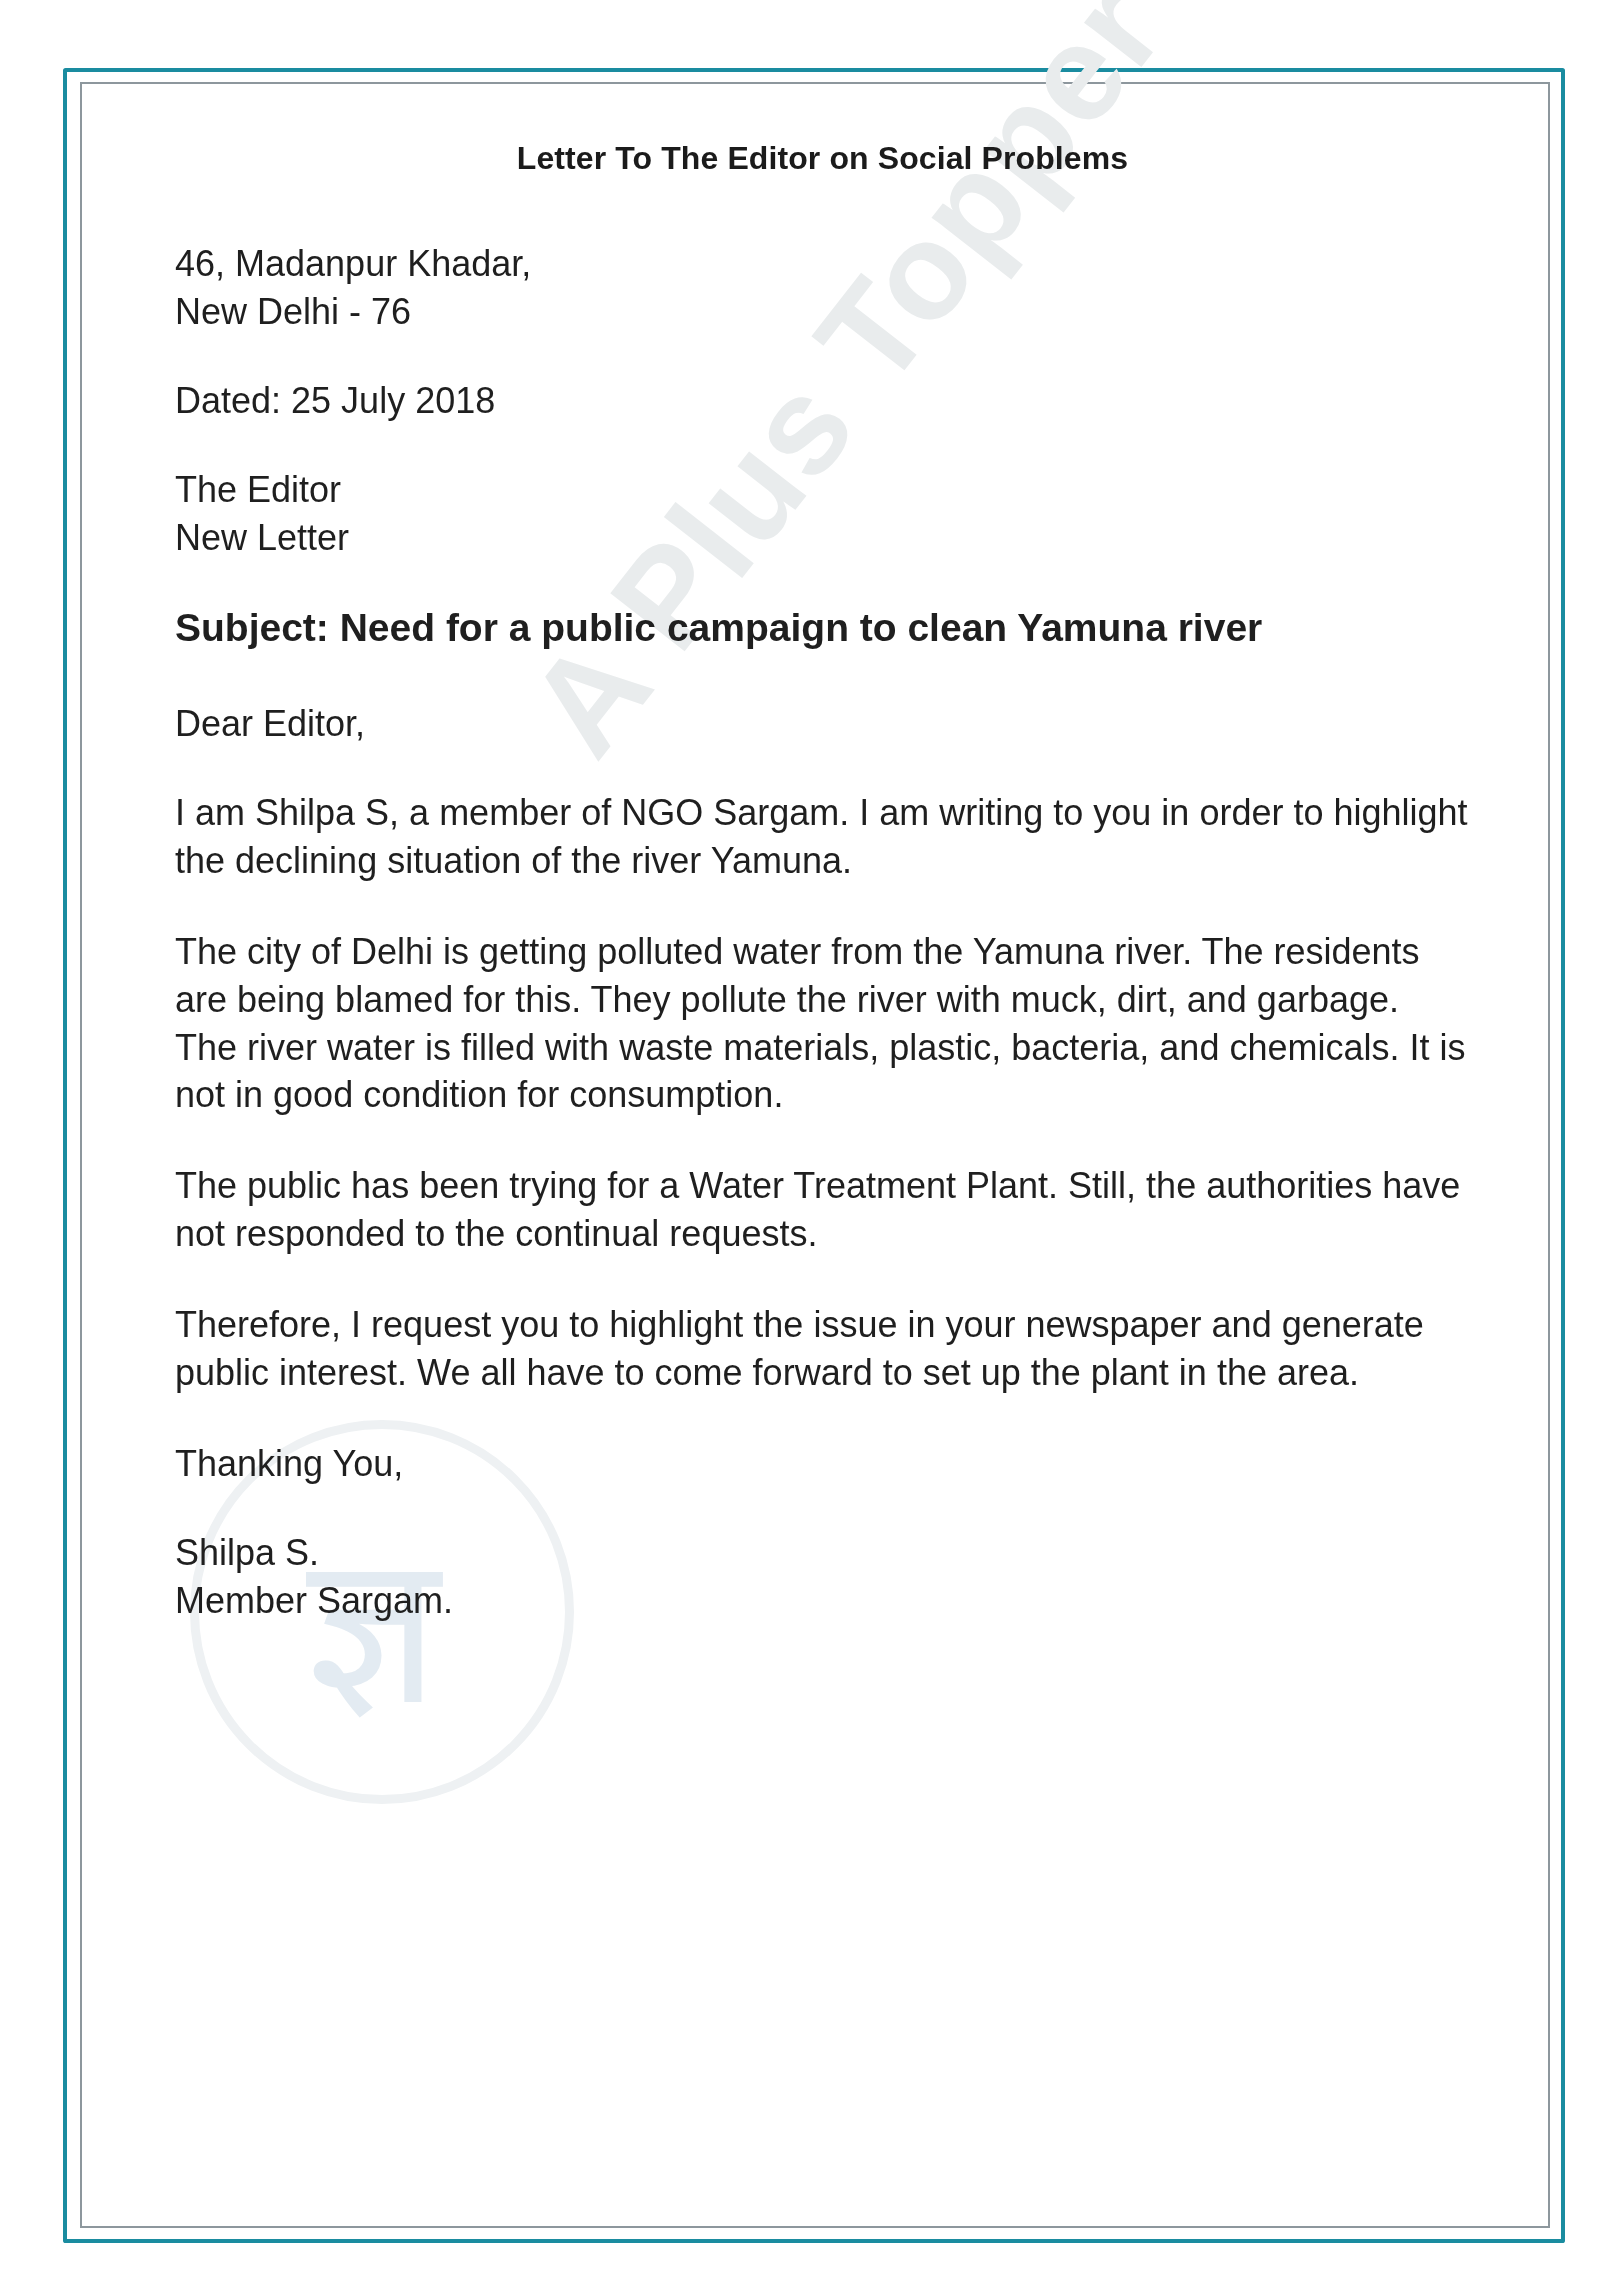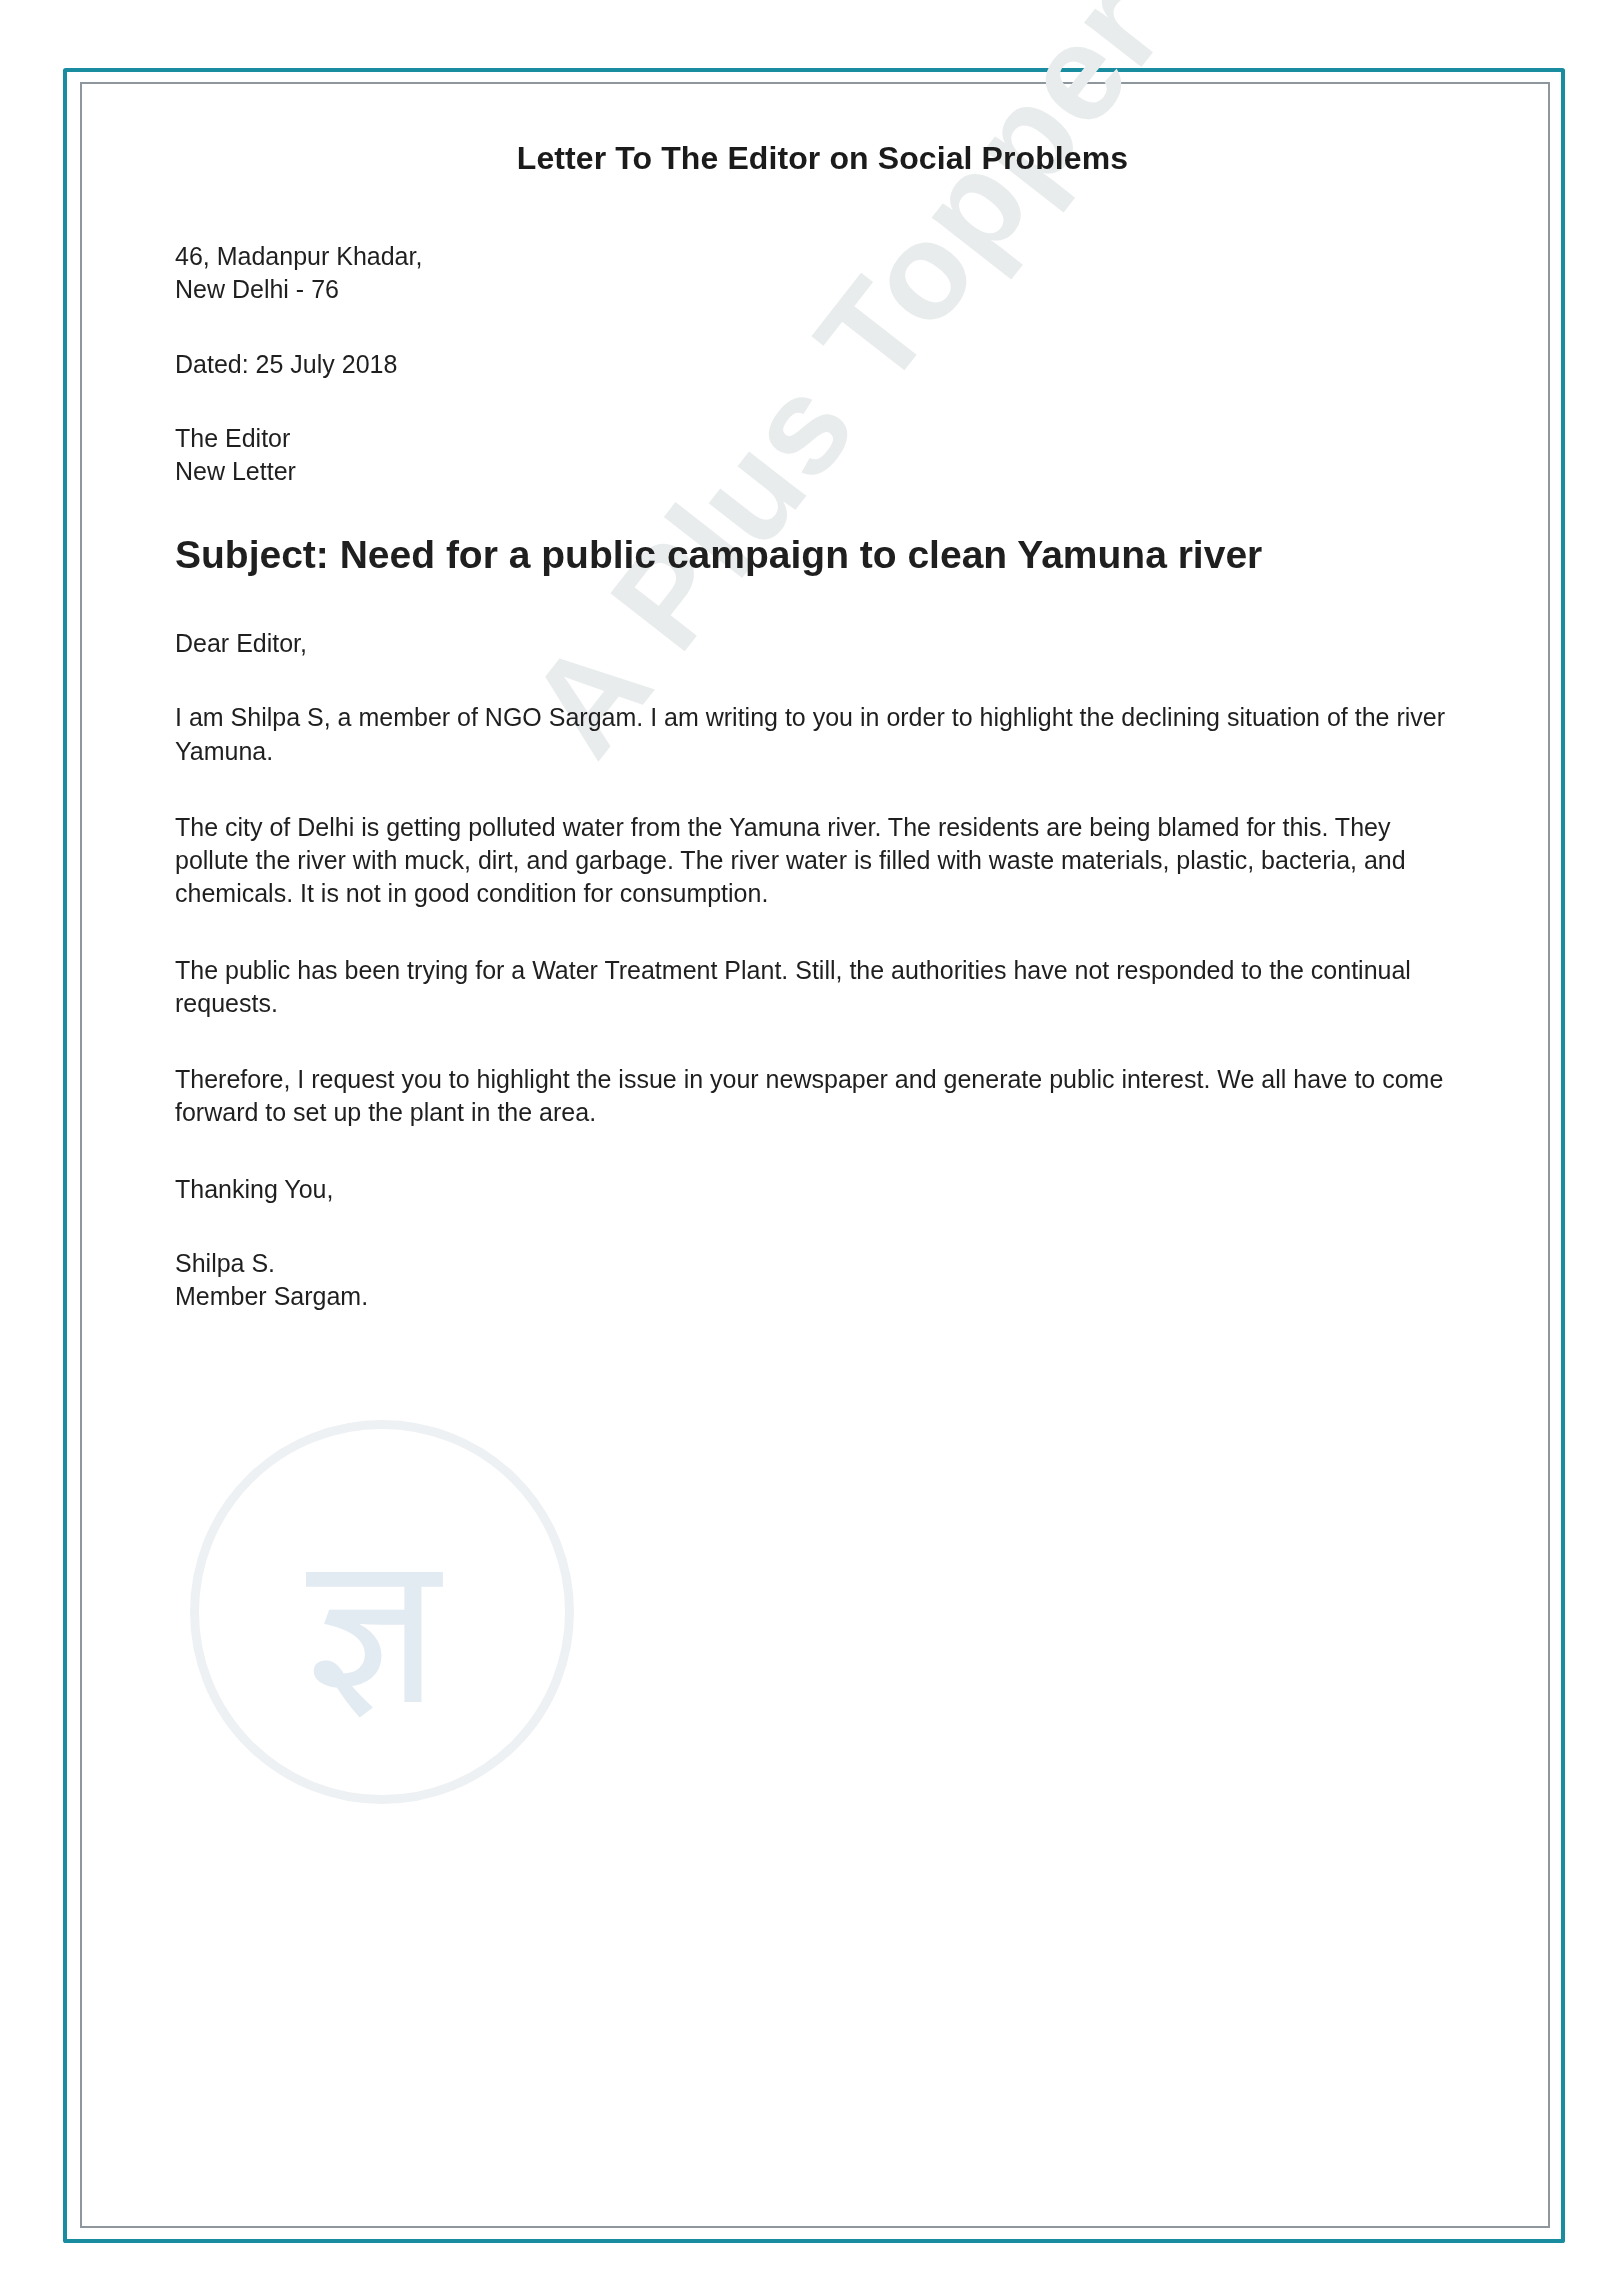--- a/index.html
+++ b/index.html
@@ -94,21 +94,21 @@
     text-align: center;
     font-size: 32px;
     font-weight: 700;
     color: #1b1b1b;
     letter-spacing: 0.1px;
     margin: 0 0 63px 0;
     font-family: "Liberation Sans", sans-serif;
   }
 
   .block {
-    font-size: 25px;
+    font-size: 36px;
     line-height: 1.33;
     color: #1f1f1f;
     margin: 0 0 41px 0;
     max-width: 1348px;
     font-family: "Liberation Sans", sans-serif;
   }
   .block .line {
     display: block;
   }
   .subject {

